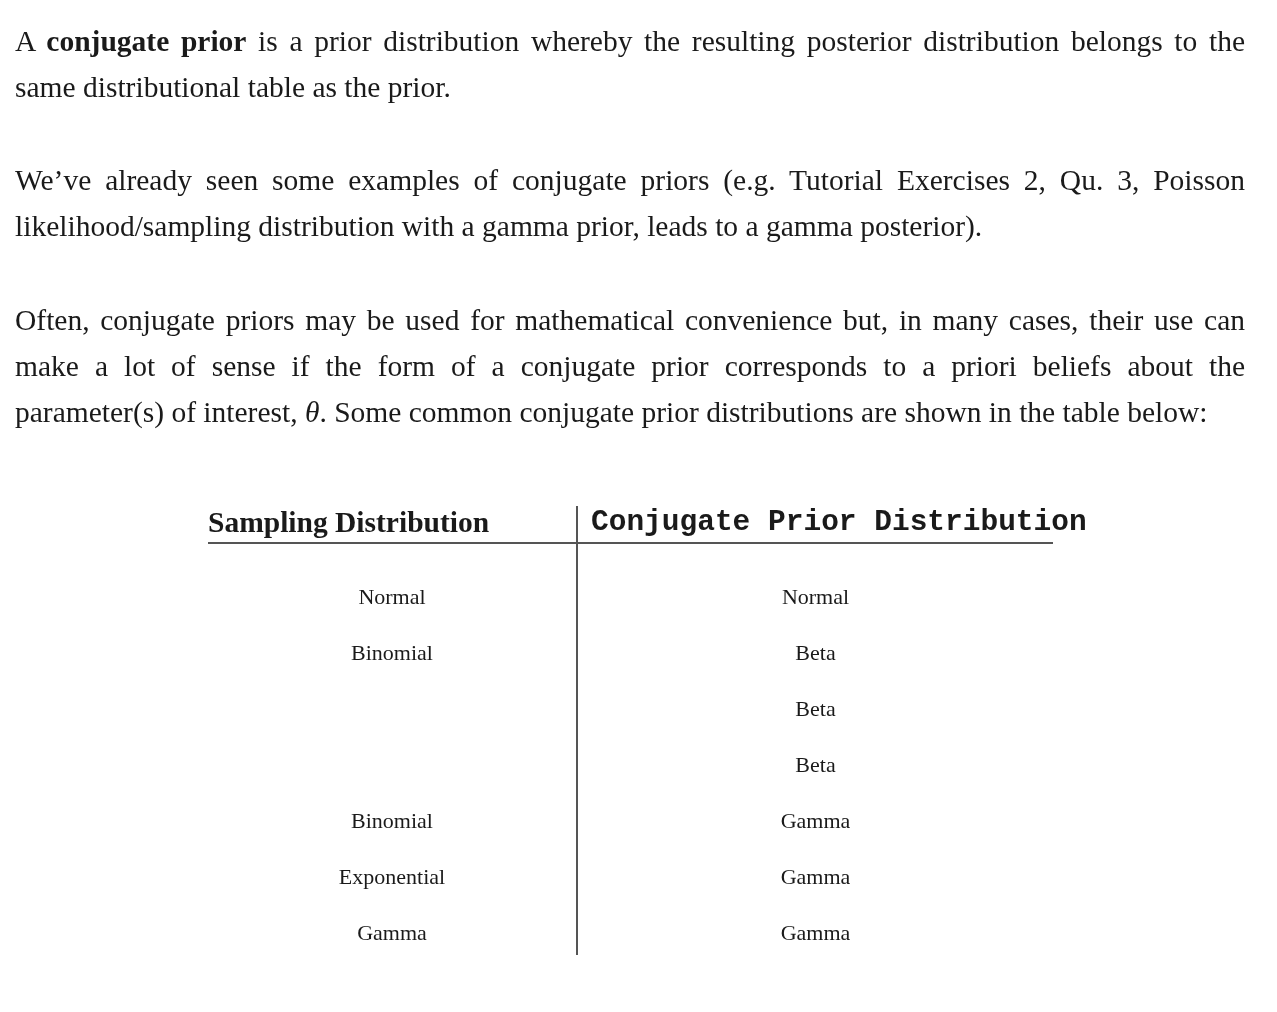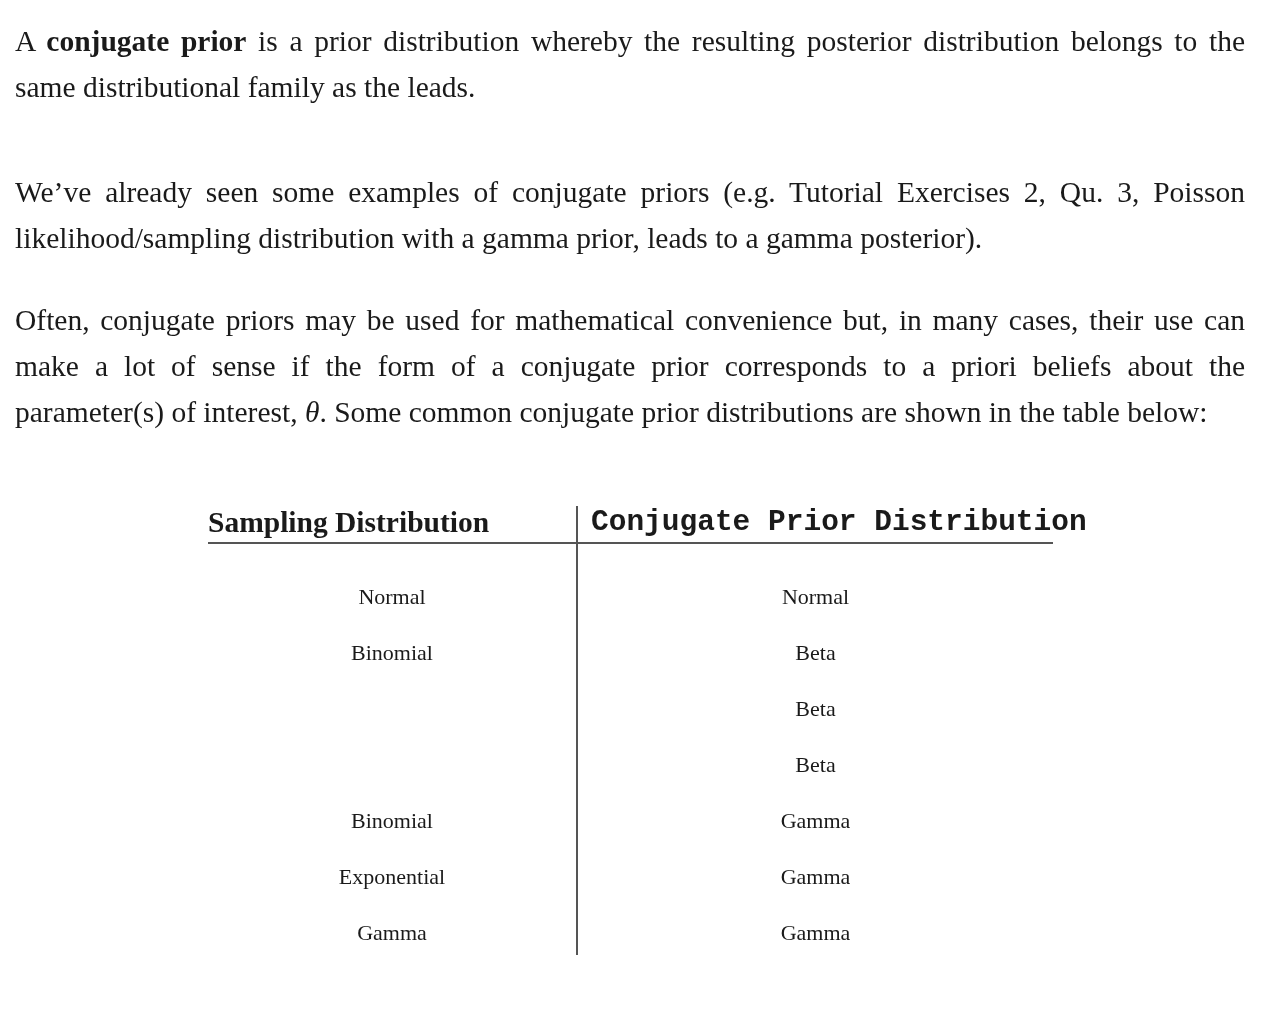--- a/index.html
+++ b/index.html
@@ -10,21 +10,21 @@
     }
     .para {
       position: absolute; left: 15px; width: 1230px;
       font-family: "Liberation Serif", serif;
       font-size: 29.5px; line-height: 46px;
       text-align: justify; text-align-last: left;
       margin: 0;
     }
     .para b { font-weight: bold; }
     #p1 { top: 18px; }
-    #p2 { top: 169px; }
+    #p2 { top: 157px; }
     #p3 { top: 297px; }
     .table-wrap {
       position: absolute; left: 208px; top: 506px; width: 845px; height: 450px;
     }
     .vline {
       position: absolute; left: 368px; top: 0; width: 1.5px; height: 449px; background: #555;
     }
     .hrule {
       position: absolute; left: 0; top: 36px; width: 845px; height: 1.5px; background: #555;
     }
@@ -42,21 +42,21 @@
       position: absolute; top: 0; height: 56px; line-height: 56px;
       font-family: "Liberation Serif", serif; font-size: 22px;
       text-align: center; white-space: nowrap;
     }
     .cell.c1 { left: 0; width: 368px; }
     .cell.c2 { left: 370px; width: 475px; }
   </style>
 </head>
 <body>
 
-<p class="para" id="p1"><span>A </span><b>conjugate prior</b><span> is a prior distribution whereby the resulting posterior distribution belongs to the same distributional family as the leads.</span></p>
+<p class="para" id="p1"><span>A </span><b>conjugate prior</b><span> is a prior distribution whereby the resulting posterior distribution belongs to the same distributional table as the prior.</span></p>
 
 <p class="para" id="p2">We’ve already seen some examples of conjugate priors (e.g.  Tutorial Exercises 2, Qu. 3, Poisson likelihood/sampling distribution with a gamma prior, leads to a gamma posterior).</p>
 
 <p class="para" id="p3"><span>Often, conjugate priors may be used for mathematical convenience but, in many cases, their use can make a lot of sense if the form of a conjugate prior corresponds to a priori beliefs about the parameter(s) of interest, </span><i>θ</i><span>. Some common conjugate prior distributions are shown in the table below:</span></p>
 
 <div class="table-wrap">
   <div class="th c1">Sampling Distribution</div>
   <div class="th c2">Conjugate Prior Distribution</div>
   <div class="hrule"></div>
   <div class="vline"></div>

